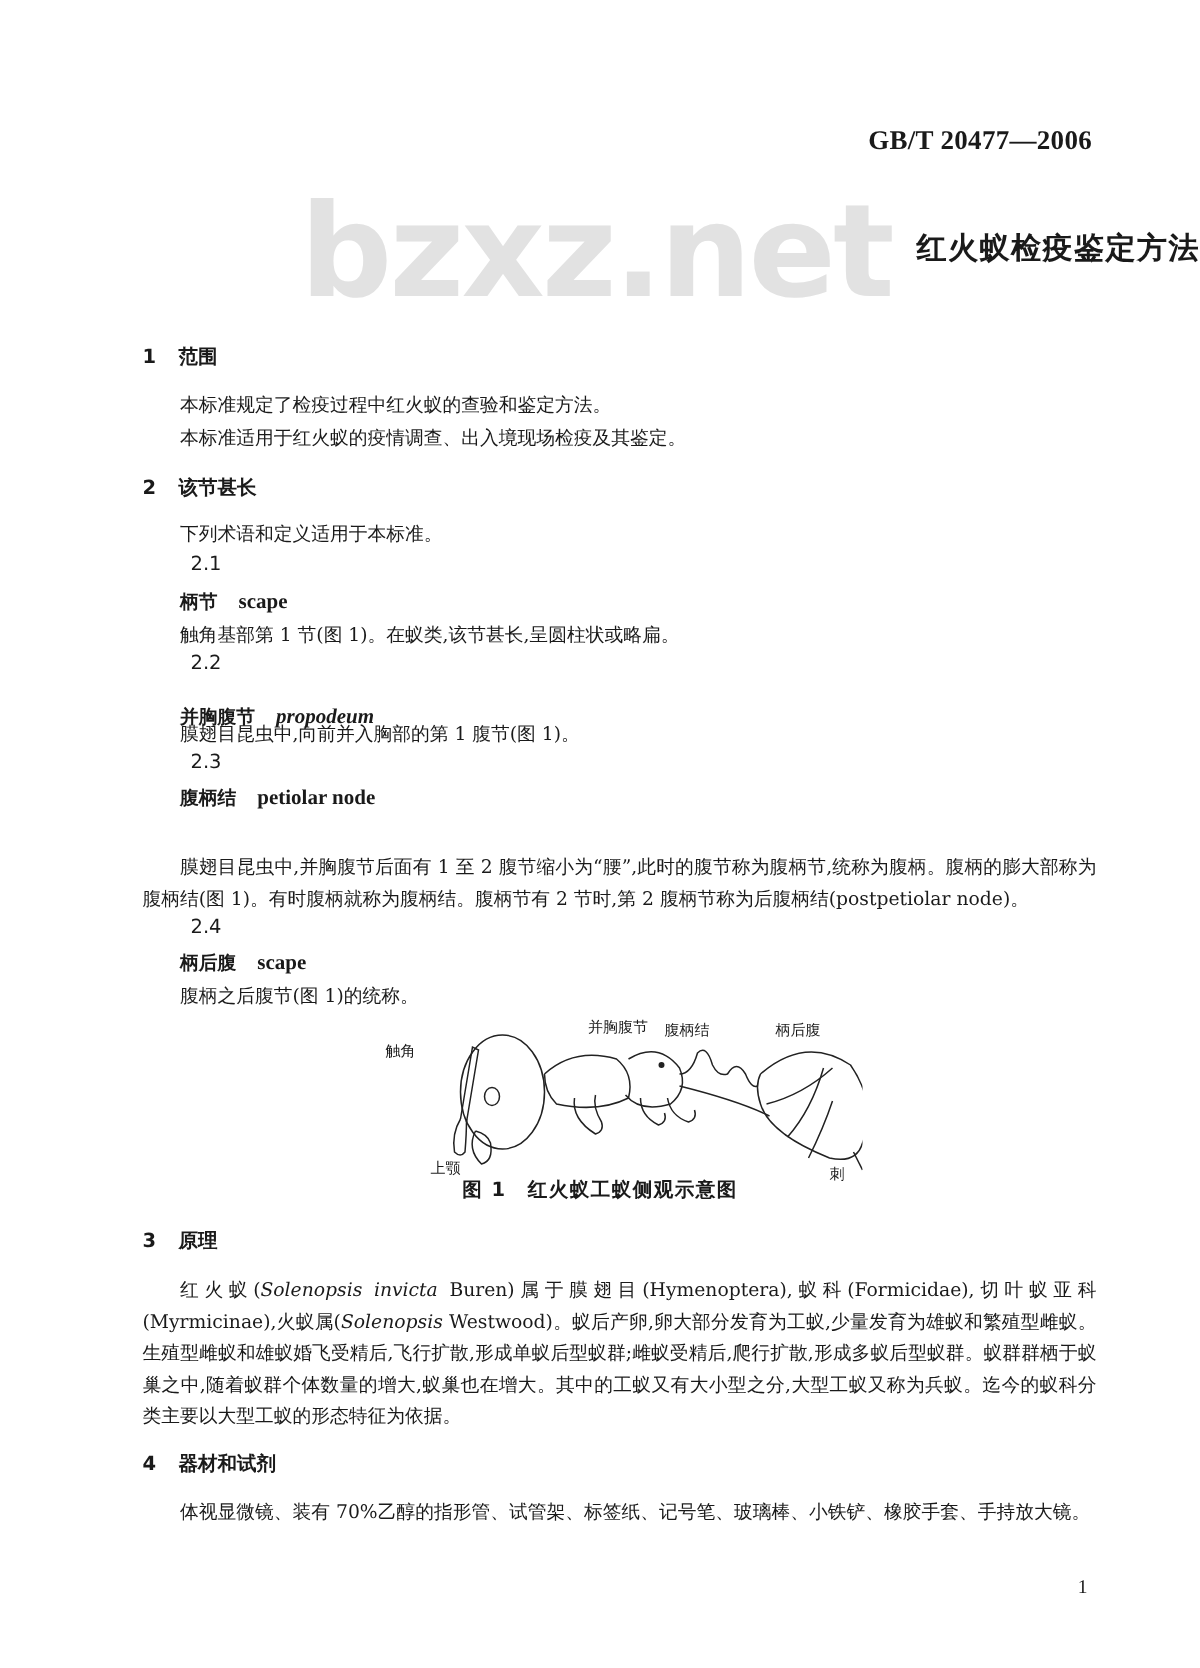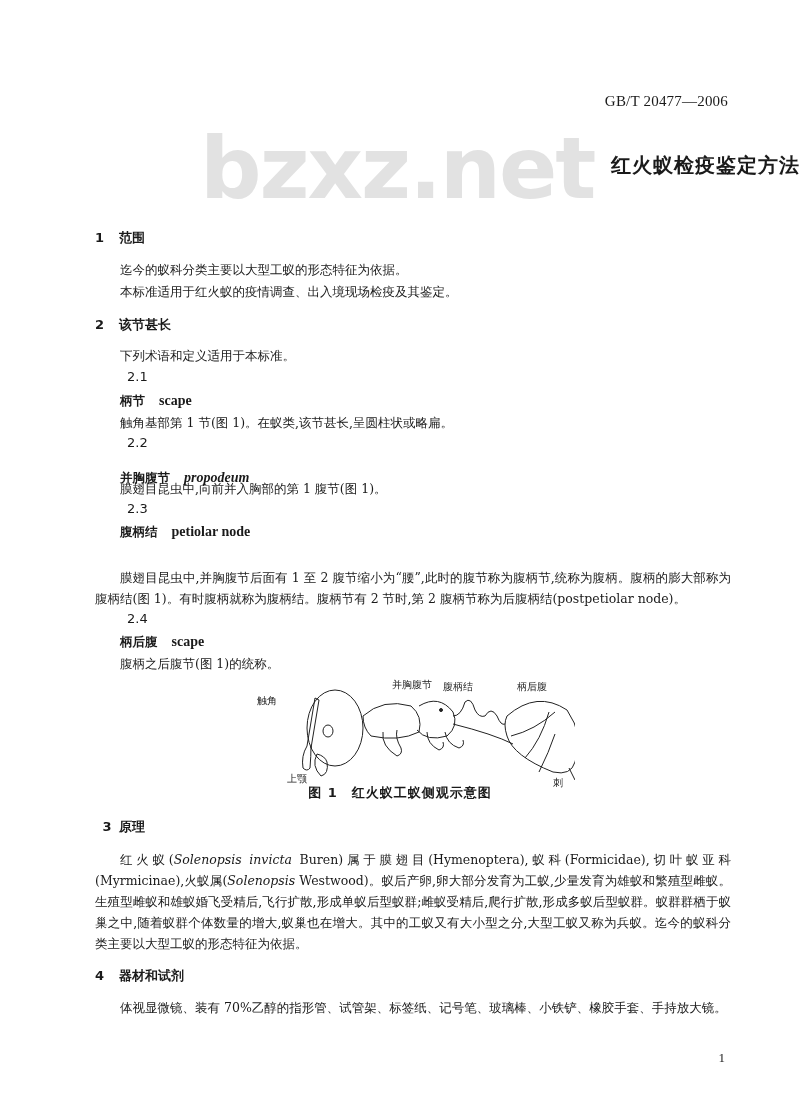--- a/index.html
+++ b/index.html
@@ -4,23 +4,22 @@
   <style>
     html, body { margin: 0; padding: 0; background: #ffffff; }
     body {
       width: 800px; height: 1112px; position: relative; overflow: hidden;
       font-family: "DejaVu Serif", "Liberation Serif", serif;
       color: #1a1a1a;
     }
     .abs { position: absolute; }
     .std-code {
       top: 83px; right: 72px;
-      font-family: "Liberation Serif", serif; font-weight: normal; font-size: 15px;
+      font-family: "Liberation Serif", serif; font-weight: bold; font-size: 18px;
       letter-spacing: 0.2px;
-      margin-top: 10px;
     }
     .watermark {
       top: 128px; left: 200px; width: 360px; height: 80px;
       font-family: "DejaVu Sans", sans-serif; font-weight: bold; font-size: 86px;
       color: #e2e2e2; letter-spacing: -2px; line-height: 80px; text-align: center;
       z-index: 0;
     }
     .doc-title {
       top: 152px; left: 0; width: 800px; text-align: right;
       font-family: "DejaVu Sans", sans-serif; font-weight: bold; font-size: 20px;
@@ -63,21 +62,21 @@
 </head>
 <body>
 
 <div class="abs std-code">GB/T 20477—2006</div>
 <div class="abs watermark">bzxz.net</div>
 <div class="abs doc-title">红火蚁检疫鉴定方法</div>
 
 <div class="abs sec-head" style="top:229px;">
   <span class="num">1</span><span>范围</span>
 </div>
-<div class="abs para indent" style="top:259px;">迄今的蚁科分类主要以大型工蚁的形态特征为依据。</div>
+<div class="abs para indent" style="top:259px;">本标准规定了检疫过程中红火蚁的查验和鉴定方法。</div>
 <div class="abs para indent" style="top:281px;">本标准适用于红火蚁的疫情调查、出入境现场检疫及其鉴定。</div>
 
 <div class="abs sec-head" style="top:316px;">
   <span class="num">2</span><span>该节甚长</span>
 </div>
 <div class="abs para indent" style="top:345px;">下列术语和定义适用于本标准。</div>
 
 <div class="abs sub-num" style="top:369px;">2.1</div>
 <div class="abs term" style="top:393px;">
   <span>柄节</span><span class="en">scape</span>
@@ -132,21 +131,21 @@
   </svg>
   <span class="fig-label" style="left:2px; top:18px;">触角</span>
   <span class="fig-label" style="left:32px; top:96px;">上颚</span>
   <span class="fig-label" style="left:137px; top:2px;">并胸腹节</span>
   <span class="fig-label" style="left:188px; top:4px;">腹柄结</span>
   <span class="fig-label" style="left:262px; top:4px;">柄后腹</span>
   <span class="fig-label" style="left:298px; top:100px;">刺</span>
 </div>
 <div class="abs fig-caption">图 1　红火蚁工蚁侧观示意图</div>
 
-<div class="abs sec-head" style="top:818px;text-align:center;">
+<div class="abs sec-head" style="top:818px;">
   <span class="num">3</span><span>原理</span>
 </div>
 <div class="abs para full" style="top:849px;"><span>红火蚁(</span><i>Solenopsis invicta</i><span> Buren)属于膜翅目(Hymenoptera),蚁科(Formicidae),切叶蚁亚科(Myrmicinae),火蚁属(</span><i>Solenopsis</i><span> Westwood)。蚁后产卵,卵大部分发育为工蚁,少量发育为雄蚁和繁殖型雌蚁。生殖型雌蚁和雄蚁婚飞受精后,飞行扩散,形成单蚁后型蚁群;雌蚁受精后,爬行扩散,形成多蚁后型蚁群。蚁群群栖于蚁巢之中,随着蚁群个体数量的增大,蚁巢也在增大。其中的工蚁又有大小型之分,大型工蚁又称为兵蚁。迄今的蚁科分类主要以大型工蚁的形态特征为依据。</span></div>
 
 <div class="abs sec-head" style="top:967px;">
   <span class="num">4</span><span>器材和试剂</span>
 </div>
 <div class="abs para full" style="top:997px;">体视显微镜、装有 70%乙醇的指形管、试管架、标签纸、记号笔、玻璃棒、小铁铲、橡胶手套、手持放大镜。</div>
 
 <div class="abs page-num">1</div>

